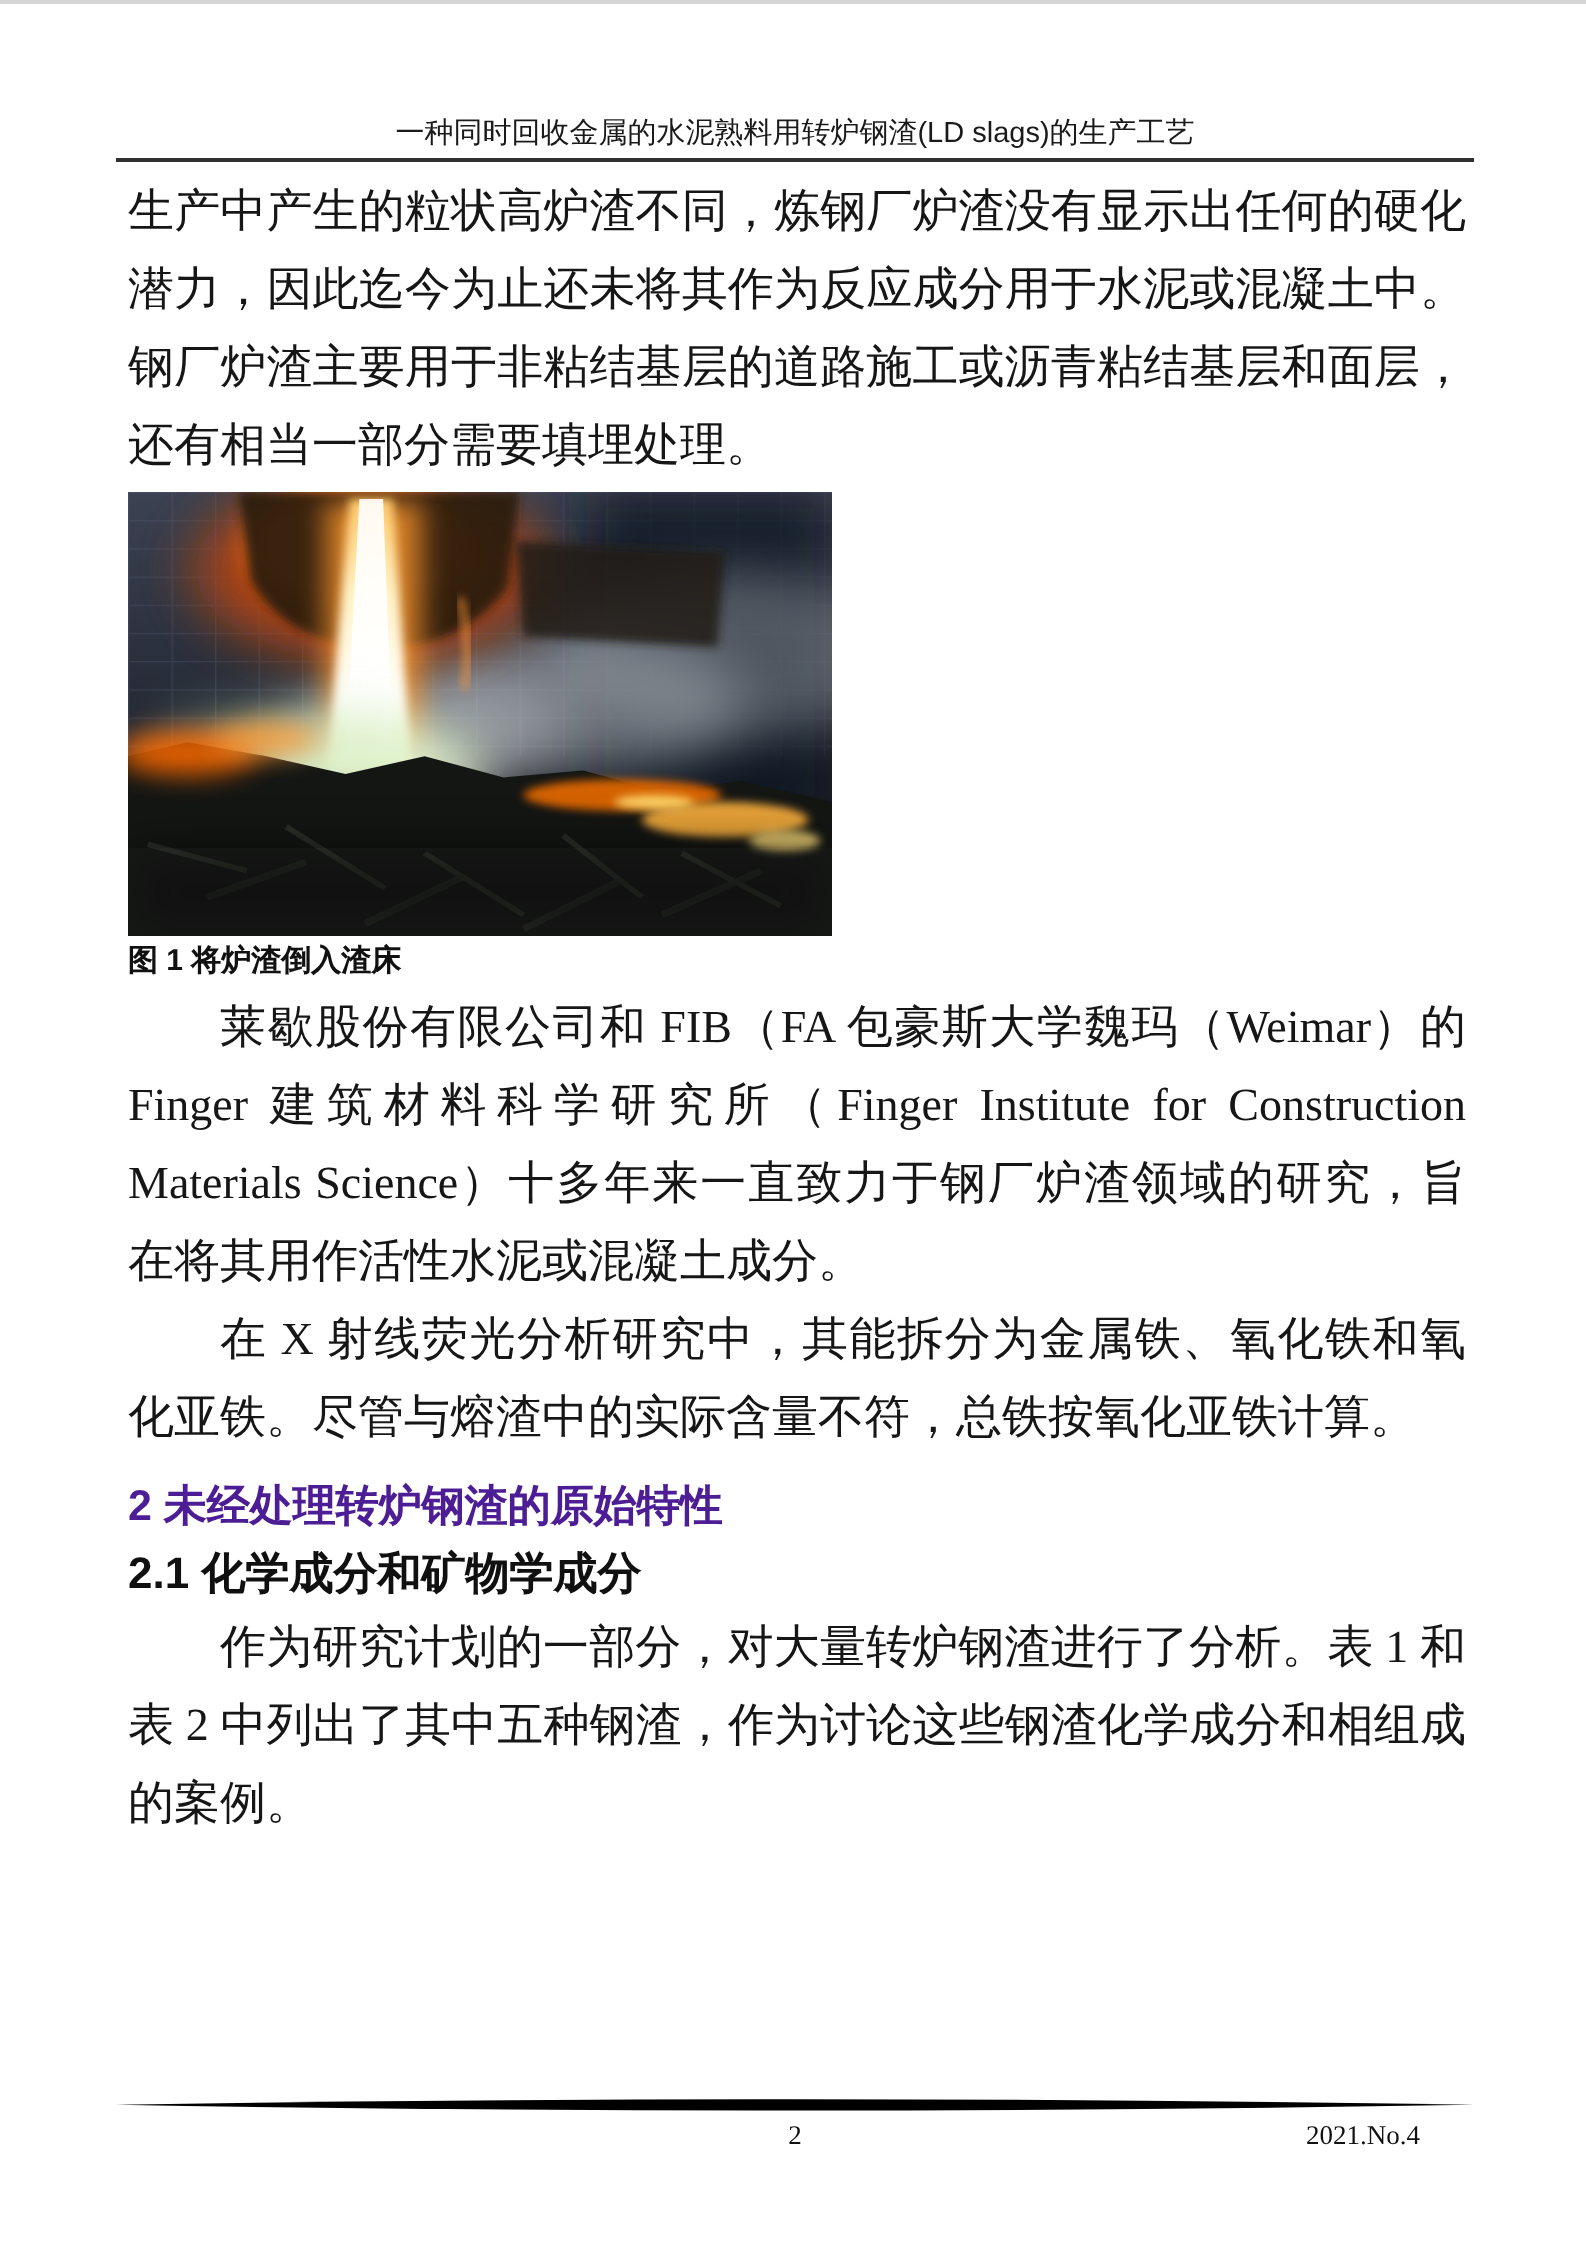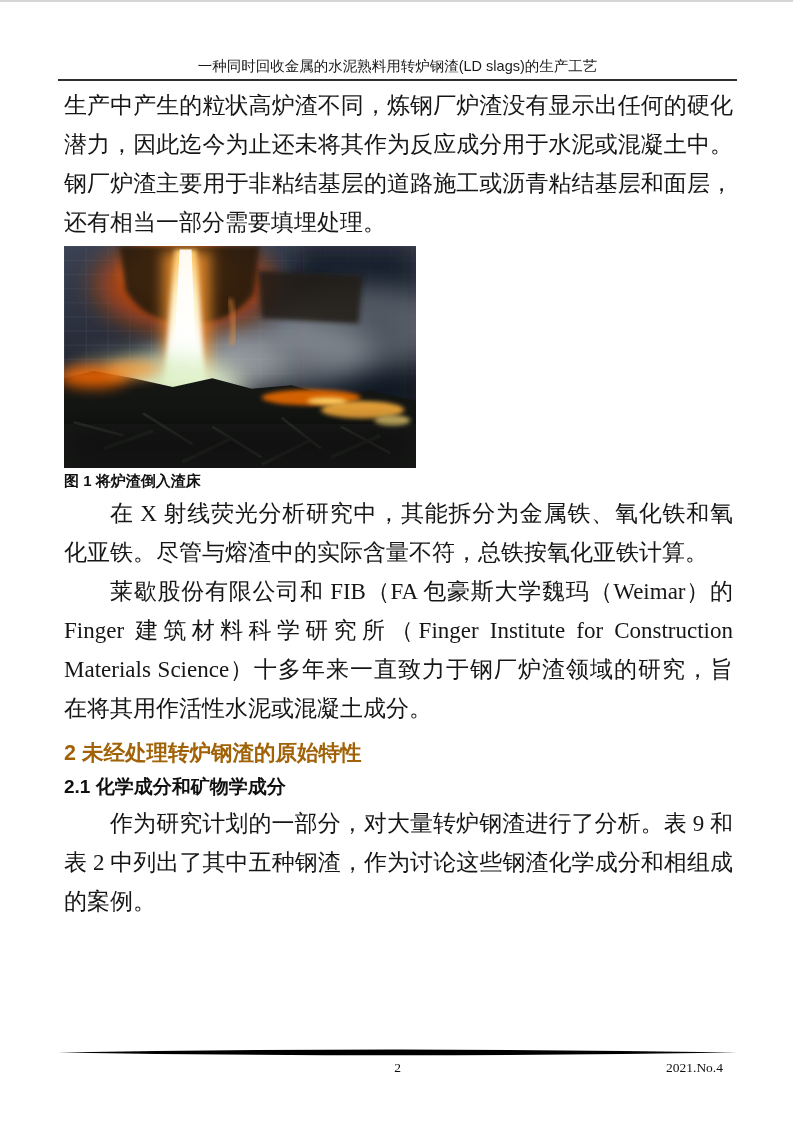--- a/index.html
+++ b/index.html
@@ -11,29 +11,29 @@
   .head-title{font-family:"Liberation Sans","DejaVu Sans",sans-serif;font-size:14.5px;color:#1a1a1a;}
   .body{position:absolute;top:86px;left:64px;right:60px;}
   .para{margin:0;font-size:23px;line-height:39px;text-align:justify;color:#161616;}
   .para.ind{text-indent:2em;}
   .fig{margin:4px 0 2px;text-align:left;}
   .fig-img{display:inline-block;width:352px;height:222px;vertical-align:top;}
   .fig-img svg{display:block;width:100%;height:100%;}
   .fig-cap{font-family:"Liberation Sans","DejaVu Sans",sans-serif;font-weight:bold;
            font-size:15px;line-height:22px;margin-top:2px;color:#111;}
   .h2{margin:8px 0 2px;font-size:21.5px;line-height:34px;font-weight:bold;
-      font-family:"Liberation Sans","DejaVu Sans",sans-serif;color:#a16207;}
-  .h3{margin:2px 0;font-size:19px;line-height:30px;font-weight:bold;
+      font-family:"Liberation Sans","DejaVu Sans",sans-serif;color:#4c1d95;}
+  .h3{margin:2px 0;font-size:22px;line-height:30px;font-weight:bold;
       font-family:"Liberation Sans","DejaVu Sans",sans-serif;color:#101010;}
   .foot{position:absolute;left:58px;right:56px;top:1049px;}
   .foot-bar{display:block;width:100%;height:9px;}
   .foot-row{position:relative;font-size:13.5px;line-height:18px;margin-top:1px;
             font-family:"Liberation Serif","DejaVu Serif",serif;color:#111;}
   .foot-page{position:absolute;left:0;right:0;text-align:center;}
-  .foot-issue{position:absolute;right:14px;top:0;}
+  .foot-issue{position:absolute;right:27px;top:0;}
 </style>
 </head>
 <body>
 
 <div class="page">
   <div class="topline"></div>
 
   <header class="head">
     <div class="head-title">一种同时回收金属的水泥熟料用转炉钢渣(LD slags)的生产工艺</div>
   </header>
@@ -94,27 +94,27 @@
           <ellipse cx="266" cy="176" rx="20" ry="4" fill="#ffd76a" opacity="0.95" filter="url(#f1)"></ellipse>
           <ellipse cx="332" cy="198" rx="18" ry="6" fill="#ffdf7a" opacity="0.85" filter="url(#f1)"></ellipse>
           <path d="M10,200 L60,215 M80,190 L130,225 M150,205 L200,240 M220,195 L260,230 M280,205 L330,235" stroke="#30352c" stroke-width="3" fill="none" opacity="0.8"></path>
           <path d="M40,230 L90,210 M120,245 L170,218 M200,248 L250,220 M270,240 L320,215" stroke="#262a23" stroke-width="4" fill="none" opacity="0.8"></path>
           <rect x="0" y="202" width="356" height="50" fill="#0a0b0a" opacity="0.55" filter="url(#f3)"></rect>
         </svg>
       </div>
       <figcaption class="fig-cap">图 1 将炉渣倒入渣床</figcaption>
     </figure>
 
+    <p class="para ind">莱歇股份有限公司和 FIB（FA 包豪斯大学魏玛（Weimar）的 Finger 建筑材料科学研究所（Finger Institute for Construction Materials Science）十多年来一直致力于钢厂炉渣领域的研究，旨在将其用作活性水泥或混凝土成分。</p>
     <p class="para ind">在 X 射线荧光分析研究中，其能拆分为金属铁、氧化铁和氧化亚铁。尽管与熔渣中的实际含量不符，总铁按氧化亚铁计算。</p>
-    <p class="para ind">莱歇股份有限公司和 FIB（FA 包豪斯大学魏玛（Weimar）的 Finger 建筑材料科学研究所（Finger Institute for Construction Materials Science）十多年来一直致力于钢厂炉渣领域的研究，旨在将其用作活性水泥或混凝土成分。</p>
 
     <h2 class="h2">2 未经处理转炉钢渣的原始特性</h2>
     <h3 class="h3">2.1 化学成分和矿物学成分</h3>
 
-    <p class="para ind">作为研究计划的一部分，对大量转炉钢渣进行了分析。表 9 和表 2 中列出了其中五种钢渣，作为讨论这些钢渣化学成分和相组成的案例。</p>
+    <p class="para ind">作为研究计划的一部分，对大量转炉钢渣进行了分析。表 1 和表 2 中列出了其中五种钢渣，作为讨论这些钢渣化学成分和相组成的案例。</p>
   </main>
 
   <footer class="foot">
     <svg class="foot-bar" viewBox="0 0 671 9" preserveAspectRatio="none">
       <path d="M0,3.4 Q335,-2.2 671,3.4 Q335,9.2 0,3.4 Z" fill="#000000"></path>
     </svg>
     <div class="foot-row">
       <span class="foot-page">2</span>
       <span class="foot-issue">2021.No.4</span>
     </div>

